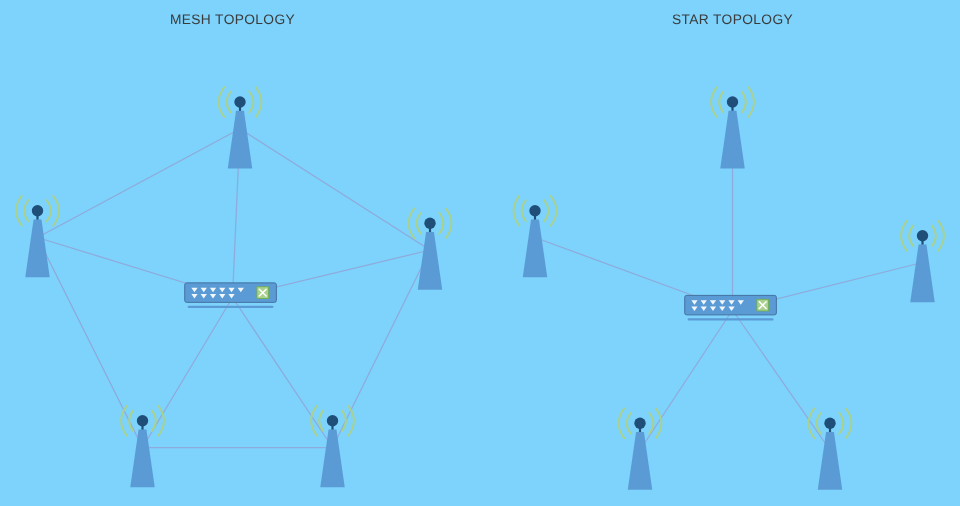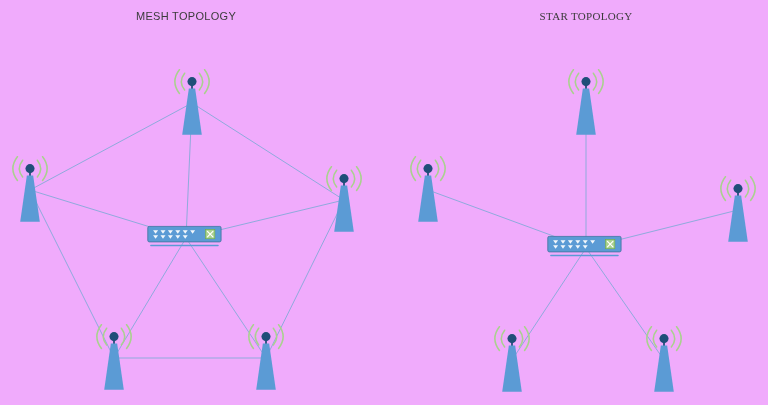--- a/index.html
+++ b/index.html
@@ -1,20 +1,20 @@
 <!DOCTYPE html>
 <html style="--c-tower: #5b9bd5; --c-mast: #1f4e79; --c-signal: #a9d18e; --c-switch: #5b9bd5; --c-switch-border: #41719c; --c-title: #3b3b3b;"><head>
 <meta charset="utf-8">
 <style>
   html,body{margin:0;padding:0;background:#ffffff;}
   body{font-family:"Liberation Sans", sans-serif;}
   .canvas{
     position:relative;
     width:768px;height:405px;
-    background:#f0abfc;
+    background:#7dd3fc;
     overflow:hidden;
   }
   .diagram-title{
     position:absolute;
     transform:translateX(-50%);
     font-size:11px;
     font-weight:400;
     letter-spacing:0.3px;
     color:var(--c-title,#3b3b3b);
     white-space:nowrap;
@@ -94,15 +94,15 @@
         <use href="#antenna-symbol" xlink:href="#antenna-symbol" x="558" y="69" width="56" height="67.2"></use>
         <use href="#antenna-symbol" xlink:href="#antenna-symbol" x="400" y="156" width="56" height="67.2"></use>
         <use href="#antenna-symbol" xlink:href="#antenna-symbol" x="710" y="176" width="56" height="67.2"></use>
         <use href="#antenna-symbol" xlink:href="#antenna-symbol" x="484" y="326" width="56" height="67.2"></use>
         <use href="#antenna-symbol" xlink:href="#antenna-symbol" x="636" y="326" width="56" height="67.2"></use>
         <use href="#switch-symbol" xlink:href="#switch-symbol" x="547" y="235.5" width="78" height="25"></use>
       </g>
     </svg>
 
   <div class="diagram-title" style="left: 186px; top: 10px;">MESH TOPOLOGY</div>
-  <div class="diagram-title" style="left: 586px; top: 10px; font-family: Liberation Serif, serif;">STAR TOPOLOGY</div>
+  <div class="diagram-title" style="left: 586px; top: 10px;">STAR TOPOLOGY</div>
 
 </div>
 
 </body></html>

